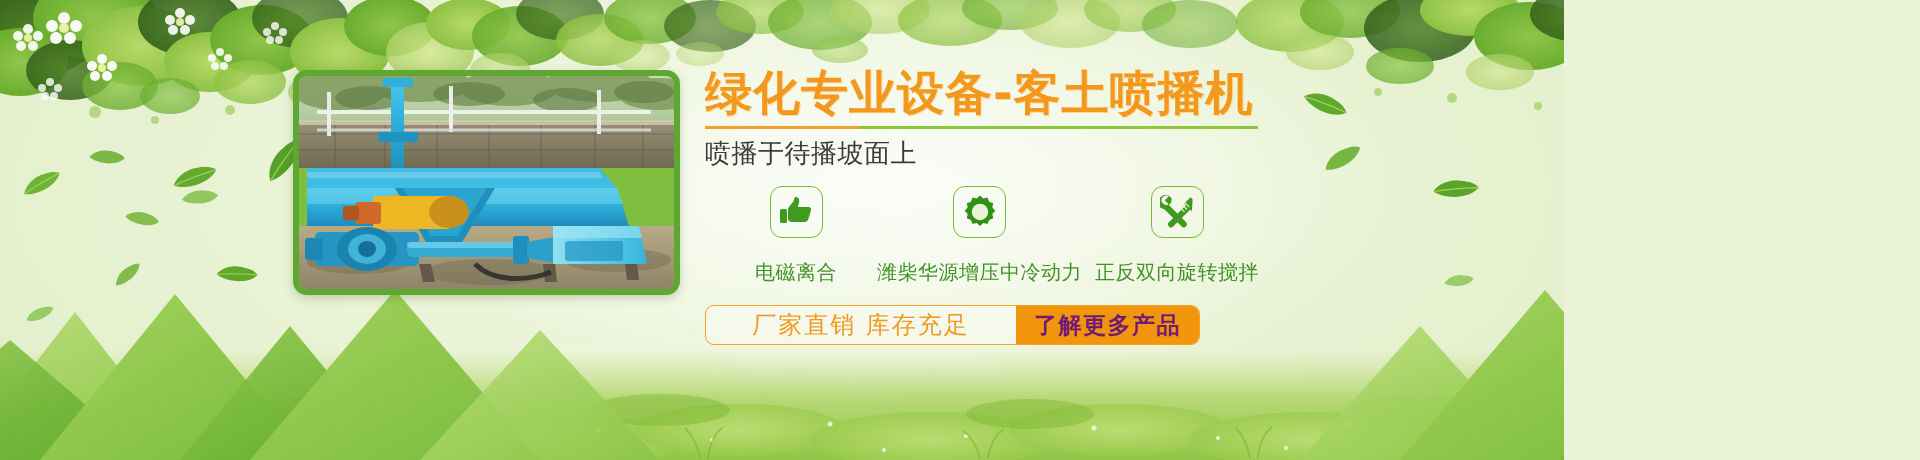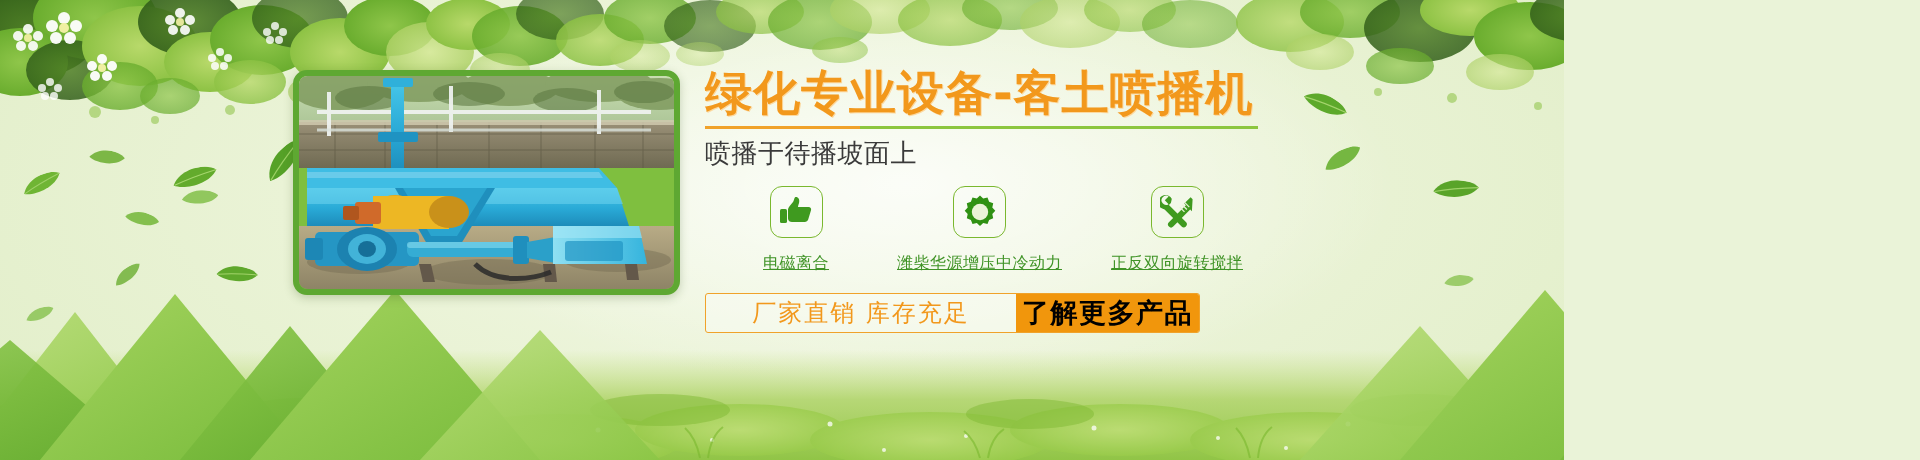--- a/index.html
+++ b/index.html
@@ -108,54 +108,53 @@
   .feature:nth-child(3){ width:210px; }
 
   .feat-icon {
     width:53px; height:52px;
     border:1.6px solid #7ab82e;
     border-radius:12px;
     display:flex; align-items:center; justify-content:center;
     background:rgba(255,255,255,.12);
   }
   .feat-label {
-    margin-top:15px;
-    font-size:16px;
+    margin-top:21px;
+    font-size:20px;
     color:#3f9326;
     letter-spacing:.5px;
     white-space:nowrap;
-    text-decoration:underline;
   }
 
   
   .cta {
     margin-top:19px;
     display:flex;
     width:495px;
     height:40px;
     border:1.5px solid #f0a22a;
-    border-radius:3px;
+    border-radius:9px;
     overflow:hidden;
     background:rgba(255,255,255,.30);
   }
   .cta-text {
     flex:1 1 auto;
     display:flex; align-items:center; justify-content:center;
     font-size:24px;
     color:#f2981c;
     letter-spacing:2px;
     white-space:nowrap;
     padding:0 10px;
   }
   .cta-btn {
     flex:0 0 183px;
     display:flex; align-items:center; justify-content:center;
     background:#f1960c;
-    color:#000000;
-    font-size:27px;
+    color:#701a75;
+    font-size:23px;
     font-weight:bold;
     letter-spacing:1.5px;
     white-space:nowrap;
   }
 </style>
 </head>
 <body>
 
 <div id="banner">
 

